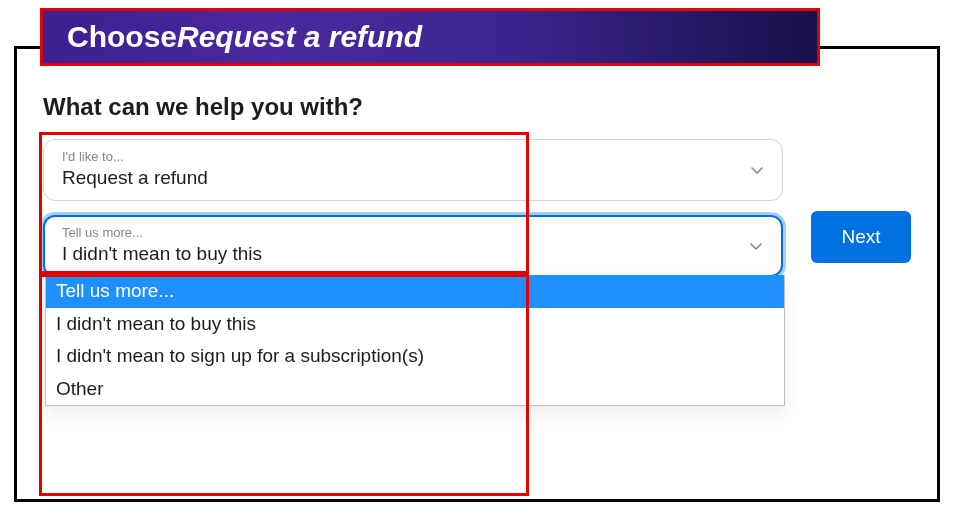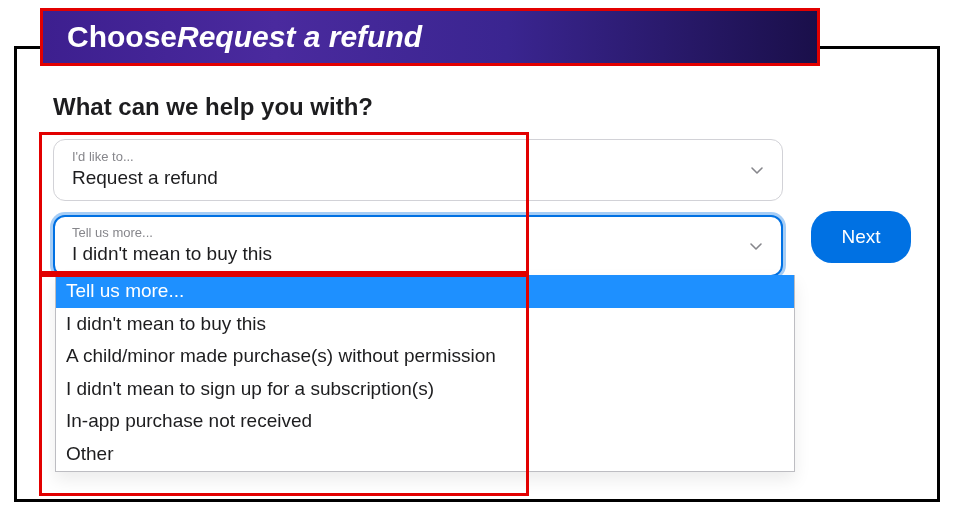--- a/index.html
+++ b/index.html
@@ -30,21 +30,21 @@
   .callout-banner .italic { font-style: italic; font-weight: 700; }
   
   .window-frame {
     position: absolute;
     top: 46px;
     left: 14px;
     width: 926px;
     height: 456px;
     border: 3px solid #000;
     background: #fff;
-    padding: 44px 26px 20px 36px;
+    padding: 44px 26px 20px 26px;
   }
   
   .heading {
     font-size: 24px;
     font-weight: 600;
     color: #1d1d1f;
     margin-bottom: 18px;
   }
   
   .form-row {
@@ -95,21 +95,21 @@
   }
   .chev svg { width: 14px; height: 14px; display: block; }
   
   .next-btn {
     width: 100px;
     height: 52px;
     margin-top: 72px;
     background: #0071e3;
     color: #fff;
     border: none;
-    border-radius: 21px;
+    border-radius: 6px;
     font-size: 19px;
     font-weight: 500;
     cursor: pointer;
   }
   
   .dropdown-list {
     position: absolute;
     top: 136px;
     left: 2px;
     width: 740px;
@@ -177,23 +177,21 @@
           <span class="chev">
             <svg viewBox="0 0 14 14">
                 <path d="M2 5 L7 10 L12 5" fill="none" stroke="currentColor" stroke-width="1.6" stroke-linecap="round" stroke-linejoin="round"></path>
               </svg>
           </span>
         </div>
 
         <div class="dropdown-list" id="dropdown-list">
             <div class="opt highlight">Tell us more...</div>
             <div class="opt">I didn't mean to buy this</div>
-            <div class="opt">A child/minor made purchase(s) without permission</div>
             <div class="opt">I didn't mean to sign up for a subscription(s)</div>
-            <div class="opt">In-app purchase not received</div>
             <div class="opt">Other</div>
           </div>
 
       </div>
 
       <button class="next-btn">Next</button>
     </div>
 
   </div>
 

